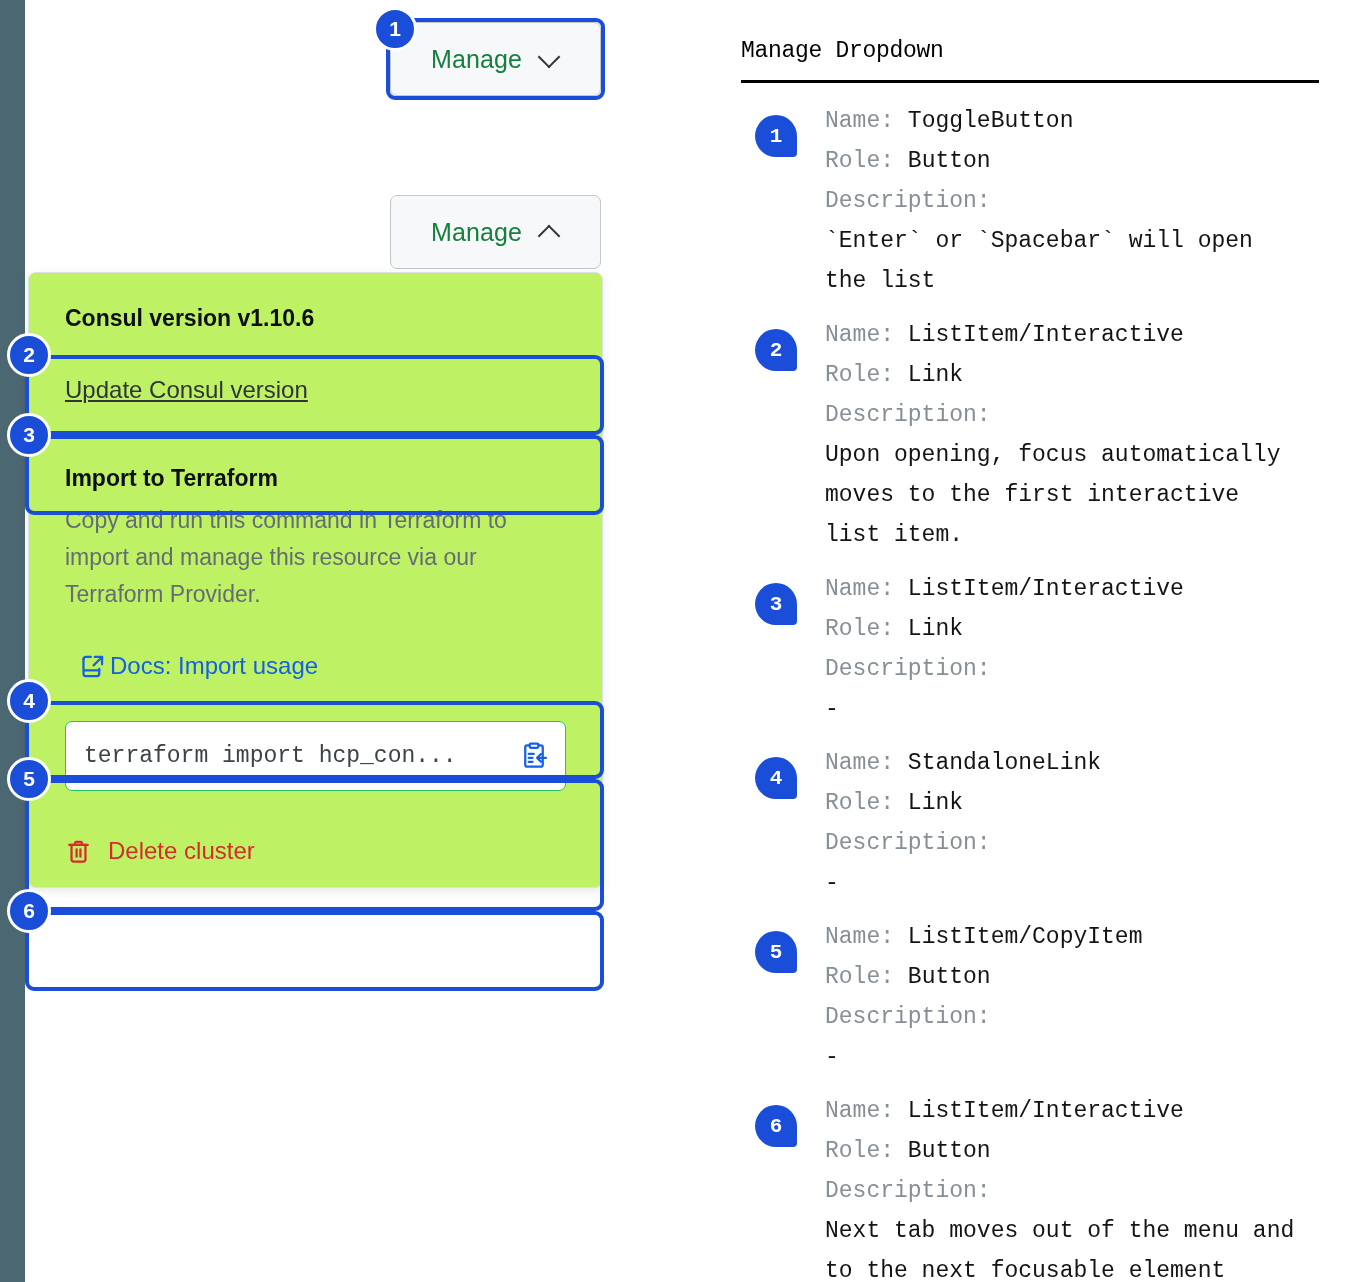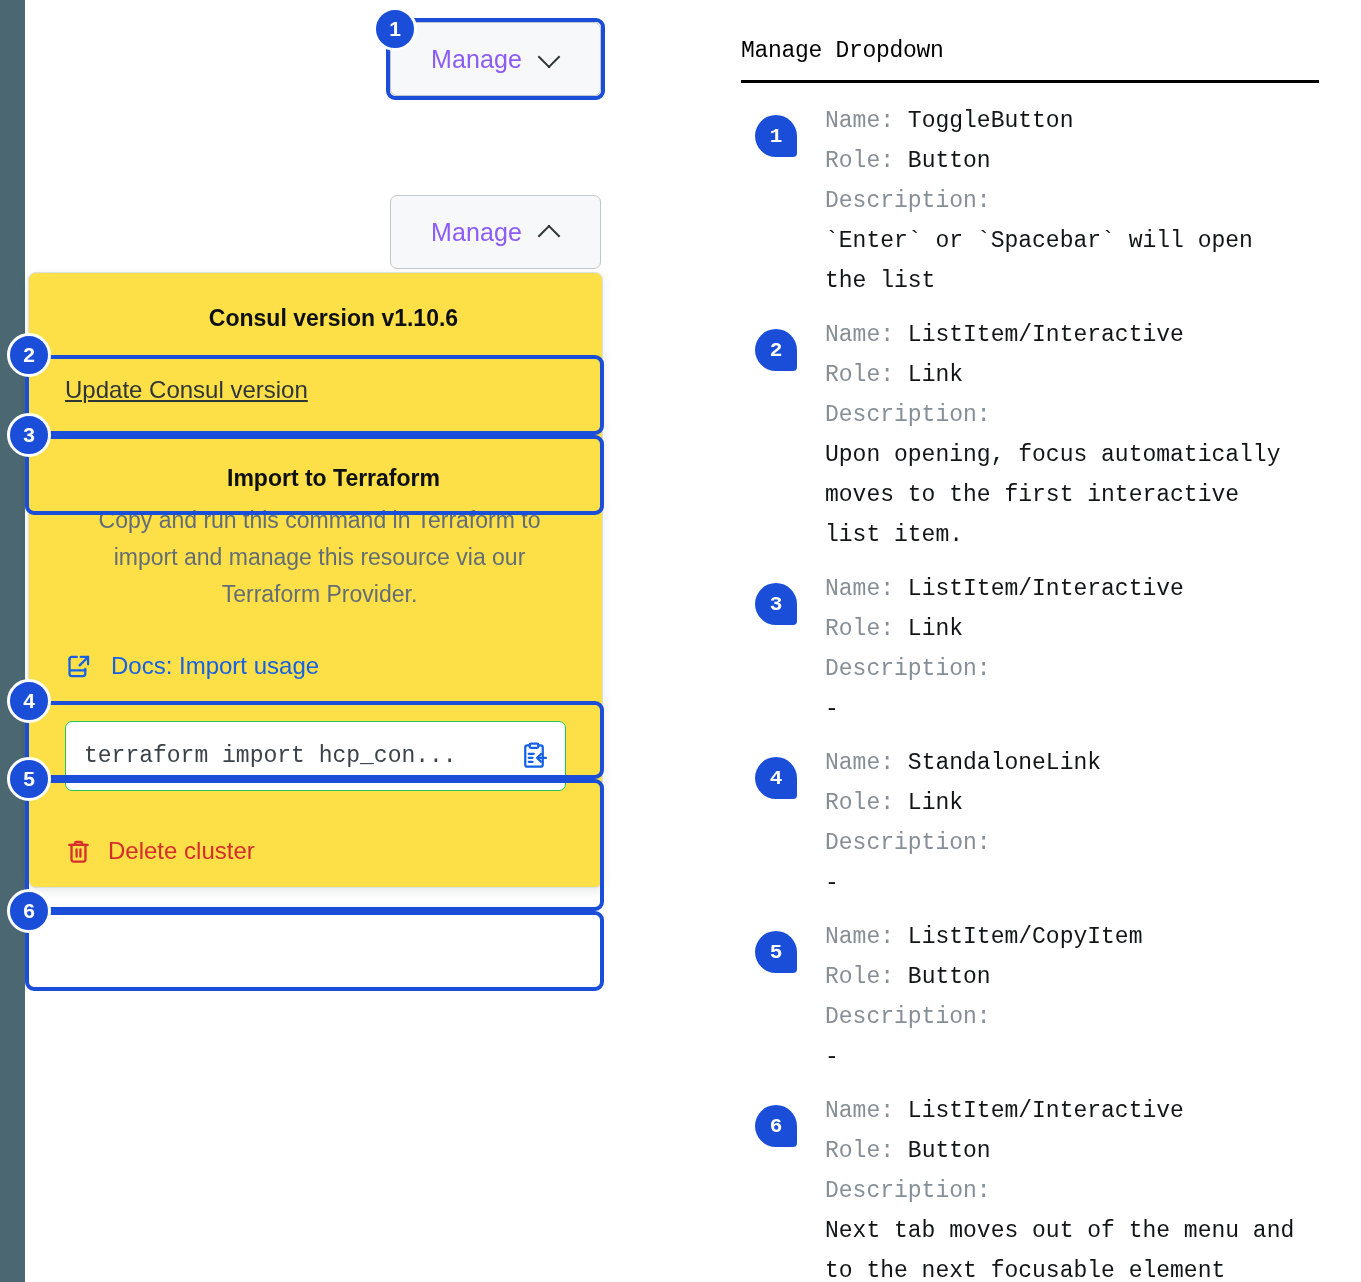--- a/index.html
+++ b/index.html
@@ -38,21 +38,21 @@
     position: absolute;
     box-sizing: border-box;
     background: #f7f8f9;
     border: 1px solid #c2c7cc;
     border-radius: 7px;
     display: flex;
     align-items: center;
     justify-content: center;
     gap: 16px;
     font-size: 25px;
-    color: #8b5cf6;
+    color: #15803d;
     letter-spacing: 0.1px;
   }
   .manage-btn .chev {
     display: inline-block;
     width: 22px;
     height: 22px;
     position: relative;
   }
   .manage-btn .chev::before {
     content: "";
@@ -78,26 +78,25 @@
     width: 211px;
     height: 74px;
   }
 
   
   .dropdown-panel {
     position: absolute;
     left: 3px;
     top: 272px;
     width: 575px;
-    background: #fde047;
+    background: #bef264;
     border: 1px solid #dcdfe3;
     border-radius: 8px;
     box-shadow: 0 3px 10px rgba(20,30,40,0.10);
     box-sizing: border-box;
-    text-align: center;
   }
 
   .dd-heading {
     font-size: 23px;
     font-weight: bold;
     color: #0d0f11;
     padding: 32px 0 18px 36px;
   }
   .dd-row {
     font-size: 24px;
@@ -122,26 +121,27 @@
   }
   .dd-section-body {
     font-size: 23px;
     line-height: 37px;
     color: #646d75;
     padding: 0 28px 14px 36px;
   }
   .dd-link-row {
     display: flex;
     align-items: center;
-    gap: 19px;
+    gap: 4px;
     font-size: 24px;
     color: #1560e5;
     padding: 20px 0 20px 36px;
     height: 78px;
     box-sizing: border-box;
+    margin-left: 14px;
   }
   .dd-copy-wrap {
     padding: 16px 36px 16px 36px;
   }
   .dd-copy-field {
     border: 1px solid #22c55e;
     border-radius: 7px;
     height: 68px;
     display: flex;
     align-items: center;

